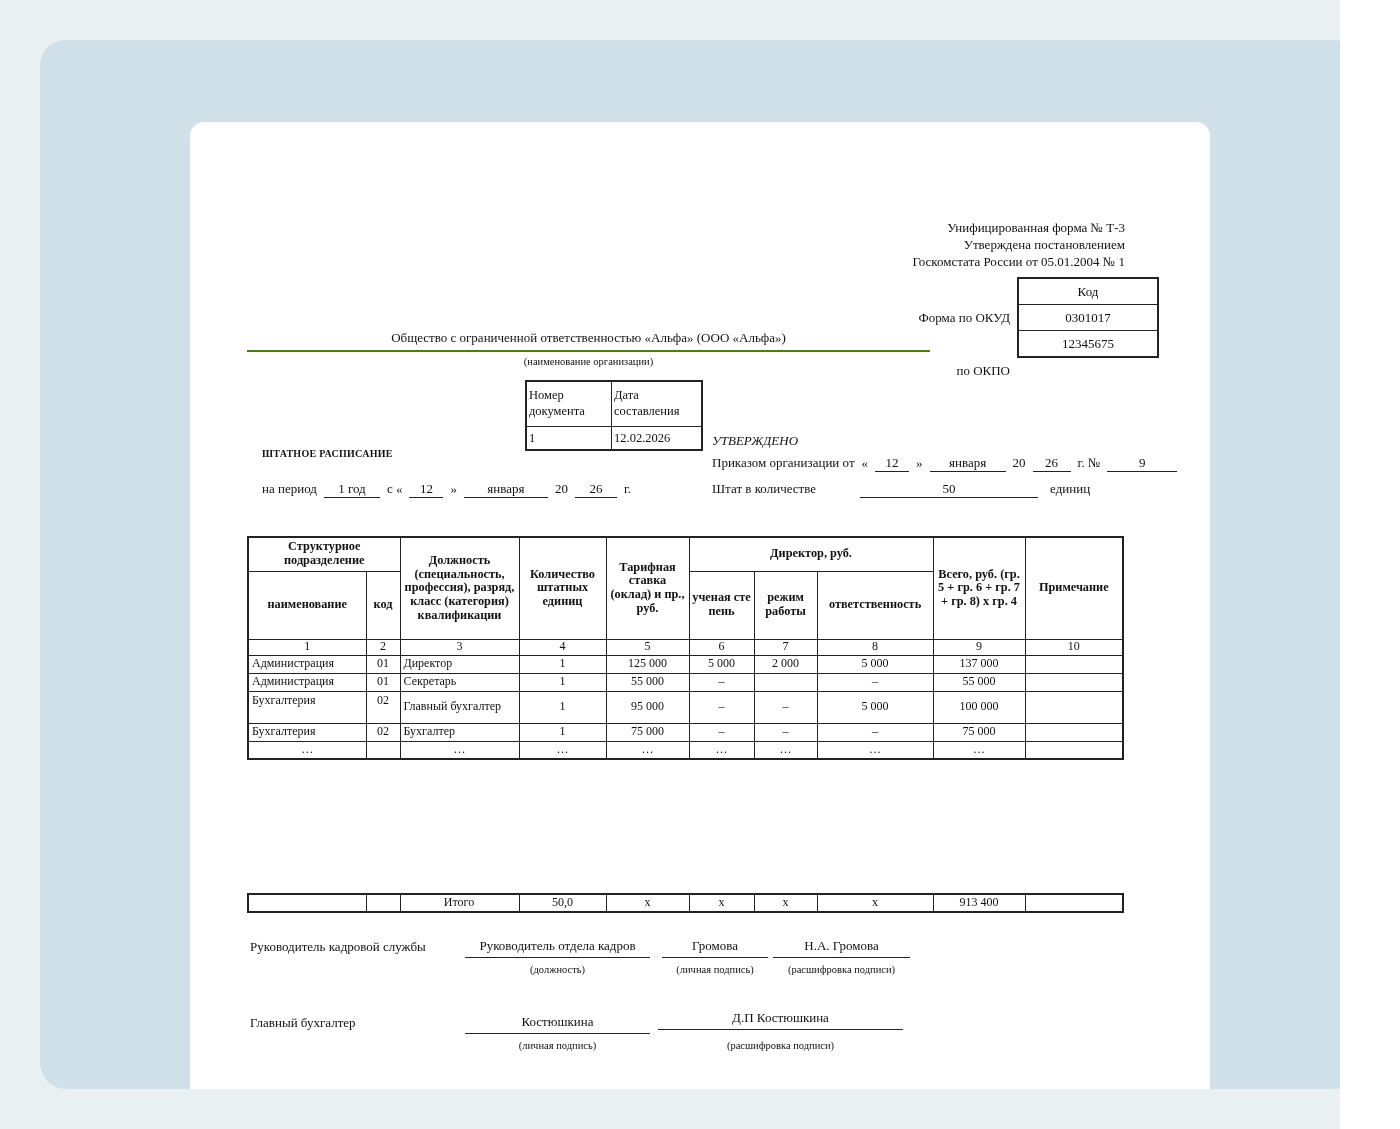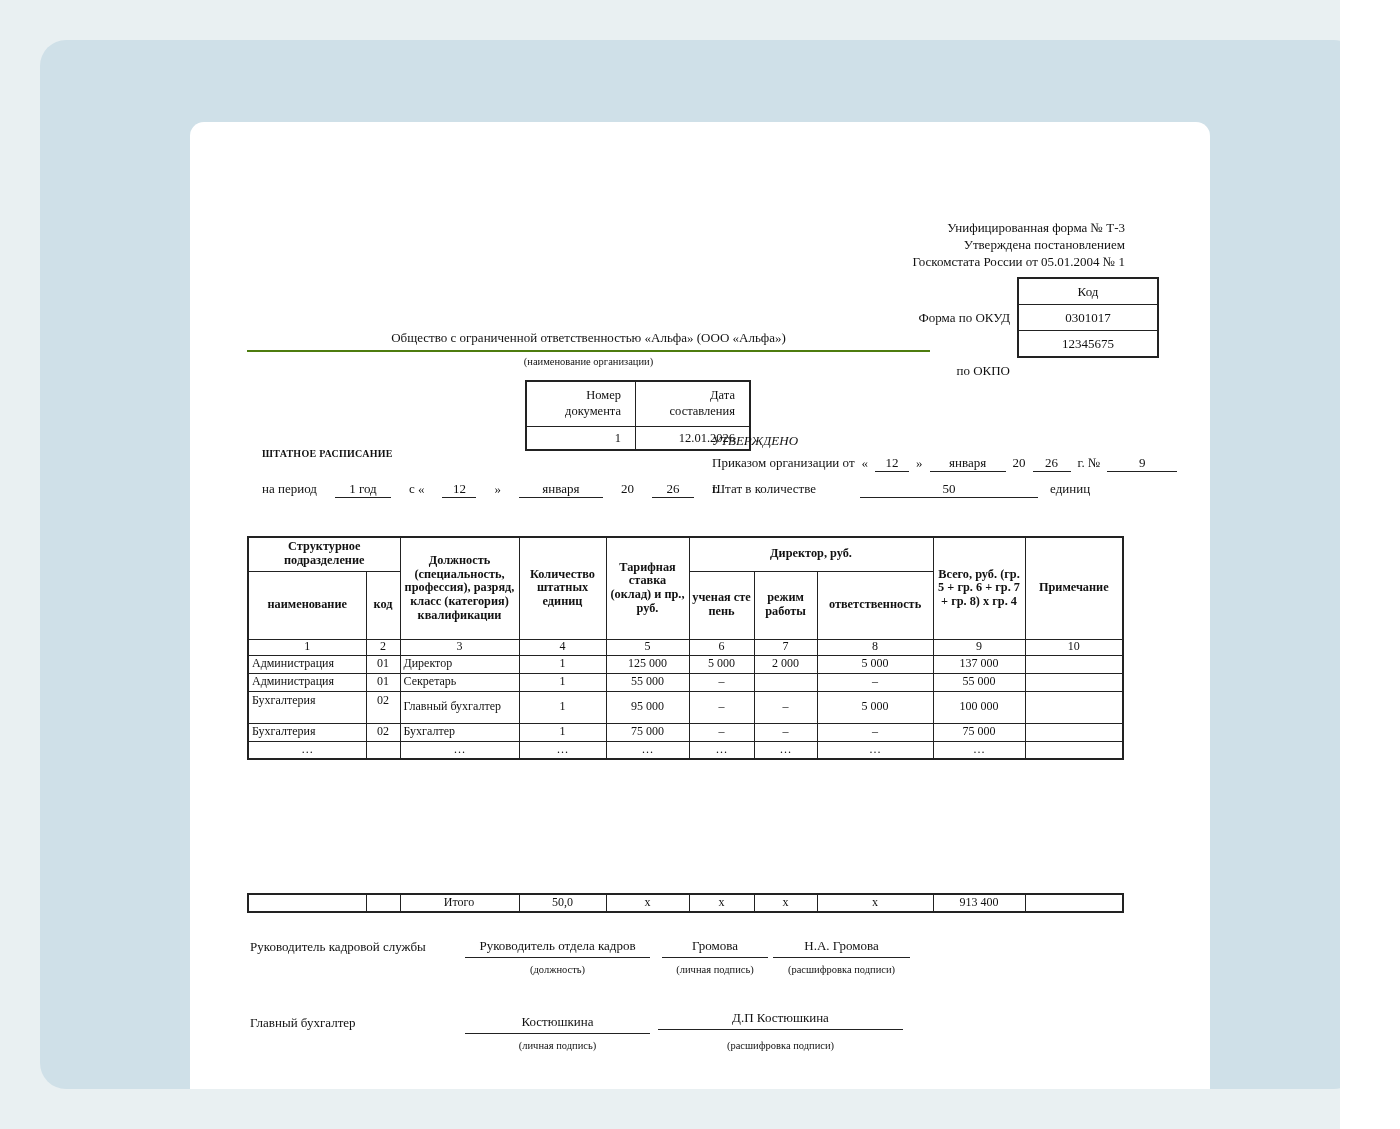--- a/index.html
+++ b/index.html
@@ -16,34 +16,34 @@
   .code-table{left:827px;top:155px;border-collapse:collapse;table-layout:fixed;}
   .code-table td{border:1px solid #222;width:138px;height:25px;text-align:center;font-size:13px;padding:0;}
   .code-table{border:2px solid #222;}
   .code-label{width:190px;text-align:right;font-size:13px;line-height:16px;}
   
   .org-line{left:57px;top:202px;width:683px;height:26px;line-height:28px;text-align:center;
             border-bottom:2px solid #4d7c0f;font-size:13px;}
   .org-cap{left:57px;top:234px;width:683px;text-align:center;font-size:10.5px;}
   
   .doc-table{left:335px;top:258px;border-collapse:collapse;table-layout:fixed;border:2px solid #222;}
-  .doc-table th,.doc-table td{border:1px solid #222;font-size:12.5px;text-align:right;
-            vertical-align:middle;padding:0 14px;font-weight:normal;}
+  .doc-table th,.doc-table td{border:1px solid #222;font-size:12.5px;text-align:left;
+            vertical-align:middle;padding:0 2px;font-weight:normal;}
   .doc-table th{height:44px;line-height:1.25;}
   .doc-table td{height:22px;}
   .doc-c1{width:80px;} .doc-c2{width:85px;}
   .title{left:72px;top:326px;font-size:10px;font-weight:bold;letter-spacing:.3px;}
   .approved{left:522px;top:311px;font-size:13px;font-style:italic;}
   
   .fill{display:flex;align-items:baseline;font-size:13px;white-space:nowrap;justify-content:center;}
   .fill>*{flex:0 0 auto;}
   .bl{border-bottom:1px solid #222;text-align:center;display:inline-block;}
   .order-line{left:522px;top:333px;column-gap:7px;}
   .staff-line{left:522px;top:359px;}
-  .period-line{left:72px;top:359px;column-gap:18px;}
+  .period-line{left:72px;top:359px;column-gap:7px;}
   
   .mt{border-collapse:collapse;table-layout:fixed;border:2px solid #222;width:875px;}
   .mt th,.mt td{border:1px solid #222;padding:0 3px;vertical-align:middle;overflow:hidden;}
   .mt th{font-size:12.3px;font-weight:bold;text-align:center;line-height:1.12;padding:1px 2px;}
   .mt td{font-size:12px;text-align:center;line-height:1.15;}
   .main-table{left:57px;top:414px;}
   .totals-table{left:57px;top:771px;}
   .ta-l{text-align:left !important;}
   .ta-r{text-align:right;padding-right:4px !important;}
   .ba{word-break:break-all;}
@@ -85,21 +85,21 @@
       <div class="abs org-cap">(наименование организации)</div>
 
       <table class="abs doc-table">
         <tbody>
             <tr>
           <th class="doc-c1">Номер документа</th>
           <th class="doc-c2">Дата составления</th>
         </tr>
         <tr>
           <td>1</td>
-          <td>12.01.2026</td>
+          <td>12.02.2026</td>
         </tr>
       </tbody>
         </table>
 
       <div class="abs title">ШТАТНОЕ РАСПИСАНИЕ</div>
       <div class="abs approved">УТВЕРЖДЕНО</div>
 
       <div class="abs fill order-line">
         <span>Приказом организации от</span>
         <span>«</span>

